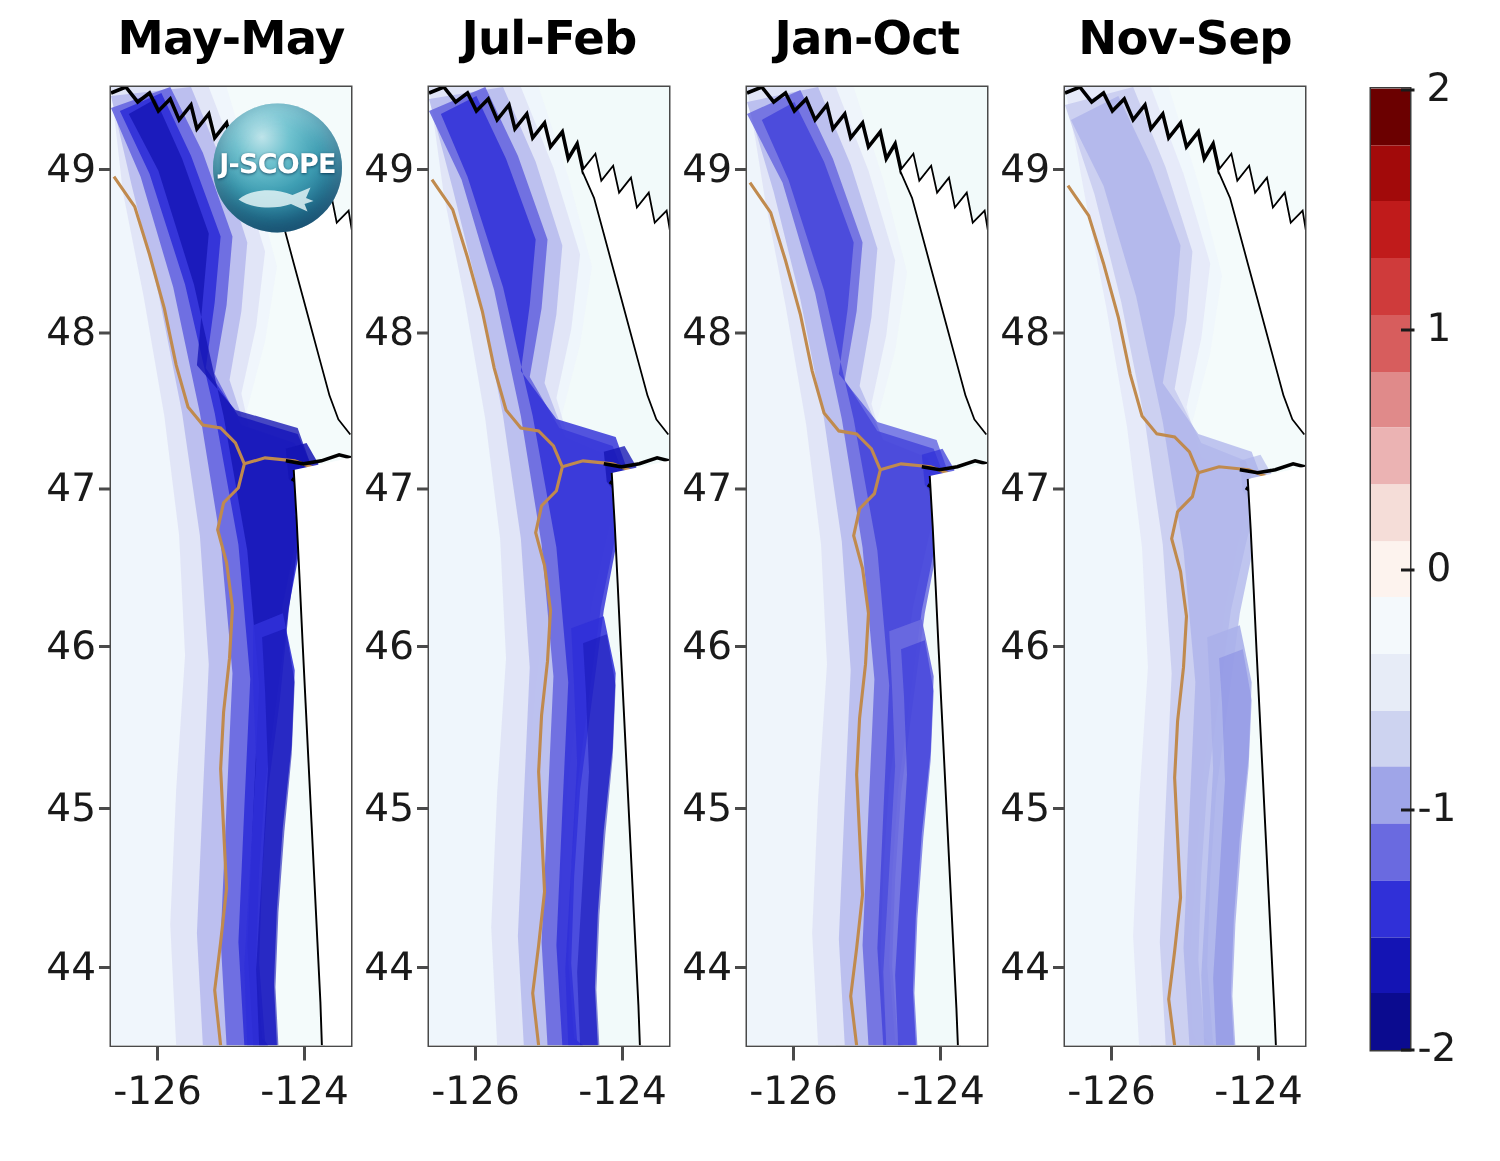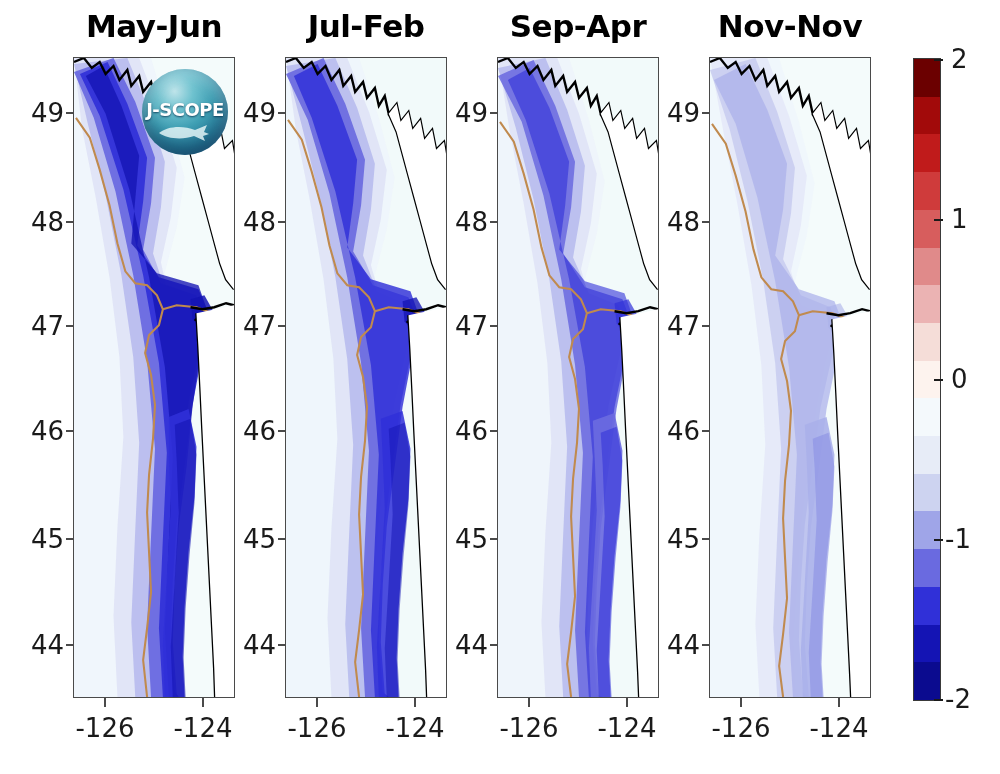--- a/index.html
+++ b/index.html
@@ -36,24 +36,24 @@
   .logo-text{position:absolute;width:100%;text-align:center;color:#ffffff;
              font-weight:600;font-family:"DejaVu Sans",sans-serif;
              text-shadow:0 1px 2px rgba(0,40,70,.75);letter-spacing:-0.5px;}
   .logo-fish{position:absolute;}
 </style>
 </head>
 <body>
 
 <div class="fig">
 
-  <div class="panel-title" style="left:73px;top:8px;width:162px;">May-Jun</div>
+  <div class="panel-title" style="left:73px;top:8px;width:162px;">May-May</div>
   <div class="panel-title" style="left:285px;top:8px;width:162px;">Jul-Feb</div>
-  <div class="panel-title" style="left:497px;top:8px;width:162px;">Sep-Apr</div>
-  <div class="panel-title" style="left:709px;top:8px;width:162px;">Nov-Nov</div>
+  <div class="panel-title" style="left:497px;top:8px;width:162px;">Jan-Oct</div>
+  <div class="panel-title" style="left:709px;top:8px;width:162px;">Nov-Sep</div>
 
   <div class="panel" style="left:73px;top:57px;width:162px;height:641px;">
     <svg class="mapsvg" viewBox="0 0 162 641" preserveAspectRatio="none">
       <rect x="0" y="0" width="162" height="641" fill="#f2fafa"></rect>
 
       <path d="M0,0 L162,0 L162,641 L0,641 Z" fill="#f4fbfb"></path>
 
       <path d="M0,0 L78,0 L96,60 L112,120 L104,170 L92,215 L86,270 L82,330 L74,400 L68,470 L64,540 L62,600 L64,641 L0,641 Z" fill="#eef4fb" opacity="0.85"></path>
 
       <path d="M0,0 L66,0 L86,52 L104,110 L98,160 L88,205 L96,240 L112,250 L120,270 L112,300 L104,340 L96,400 L88,460 L84,520 L80,575 L82,625 L86,641 L44,641 L40,560 L44,470 L50,380 L46,300 L36,220 L22,140 L8,70 Z" fill="#dfe3f6" opacity="0.92"></path>

